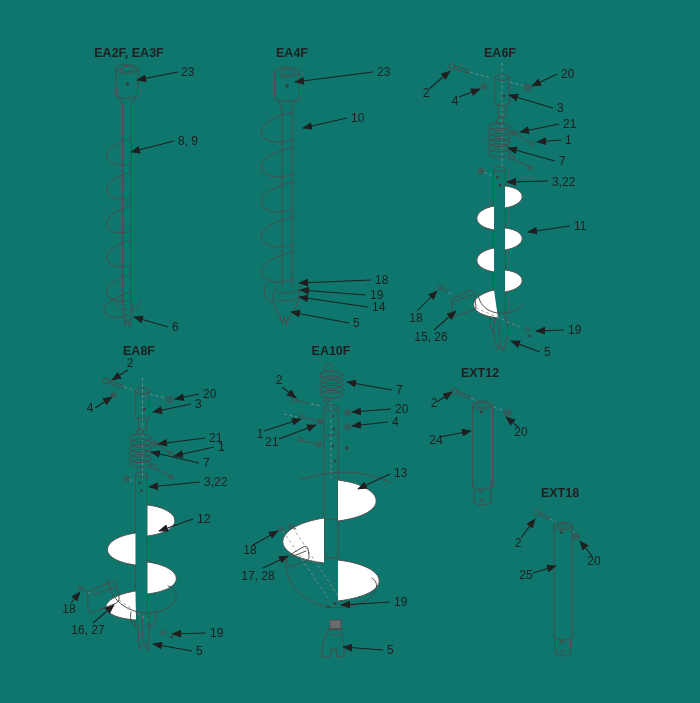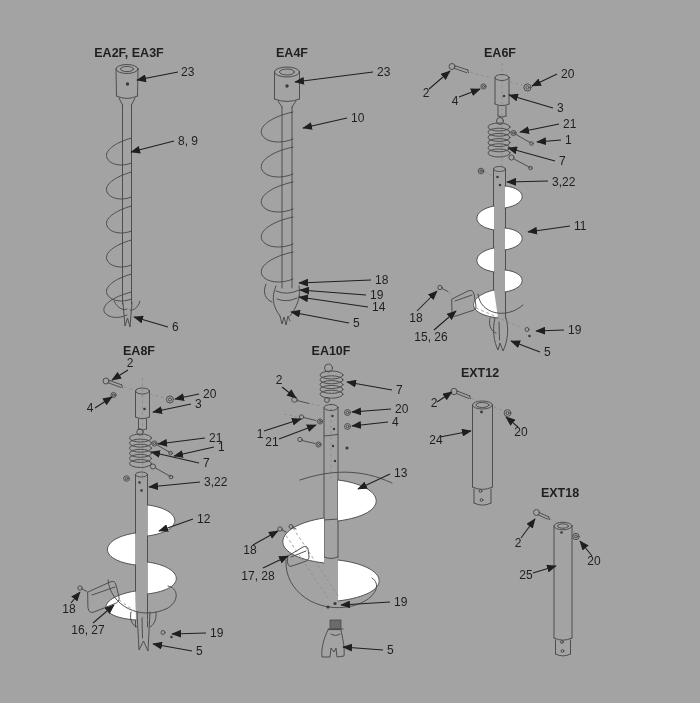--- a/index.html
+++ b/index.html
@@ -1,16 +1,16 @@
 <!DOCTYPE html>
 <html><head>
 <meta charset="utf-8">
 <style>
   html,body{margin:0;padding:0;background:#ffffff;}
-  .stage{position:relative;width:700px;height:703px;background:#a3a3a3;overflow:hidden;}
+  .stage{position:relative;width:700px;height:703px;background:#0f766e;overflow:hidden;}
   svg{display:block;}
   svg text{font-family:"Liberation Sans","DejaVu Sans",sans-serif;font-size:12px;fill:#1f1f1f;}
   svg text.t{font-weight:700;font-size:12.5px;}
   .part{fill:none;stroke:#4a4a4a;stroke-width:0.95;stroke-linecap:round;stroke-linejoin:round;}
   .partf{fill:#ffffff;stroke:#4a4a4a;stroke-width:0.95;stroke-linecap:round;stroke-linejoin:round;}
   .ld{stroke:#1f1f1f;stroke-width:1.05;fill:none;marker-end:url(#arw);}
   .dash{stroke:#8b8b8b;stroke-width:0.8;stroke-dasharray:3,2.6;fill:none;}
   .dot{fill:#3a3a3a;stroke:none;}
   .hatch{fill:#6b6b6b;stroke:#4a4a4a;stroke-width:0.8;}
 </style>

